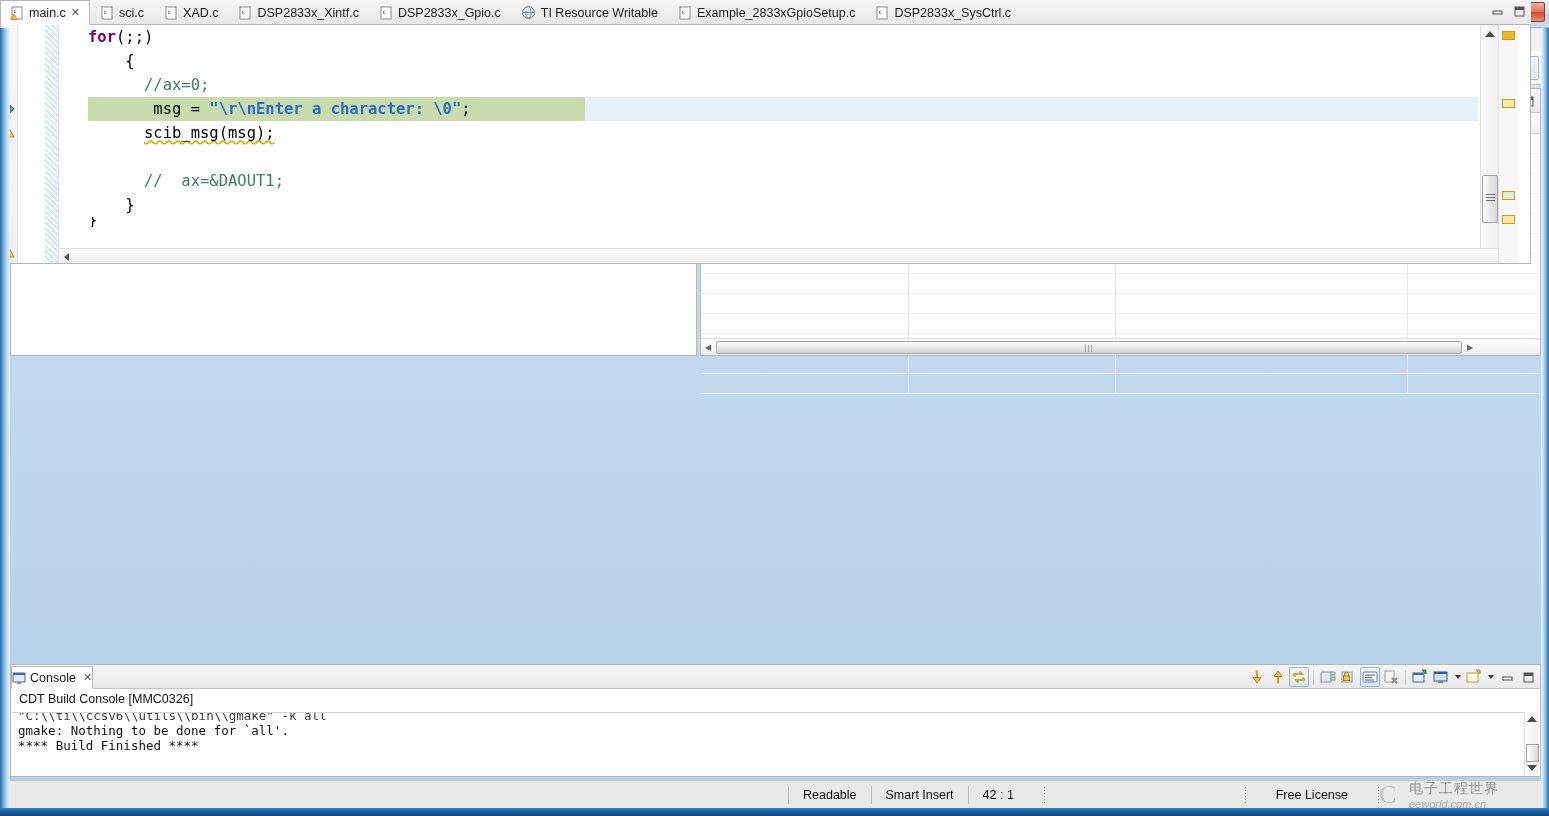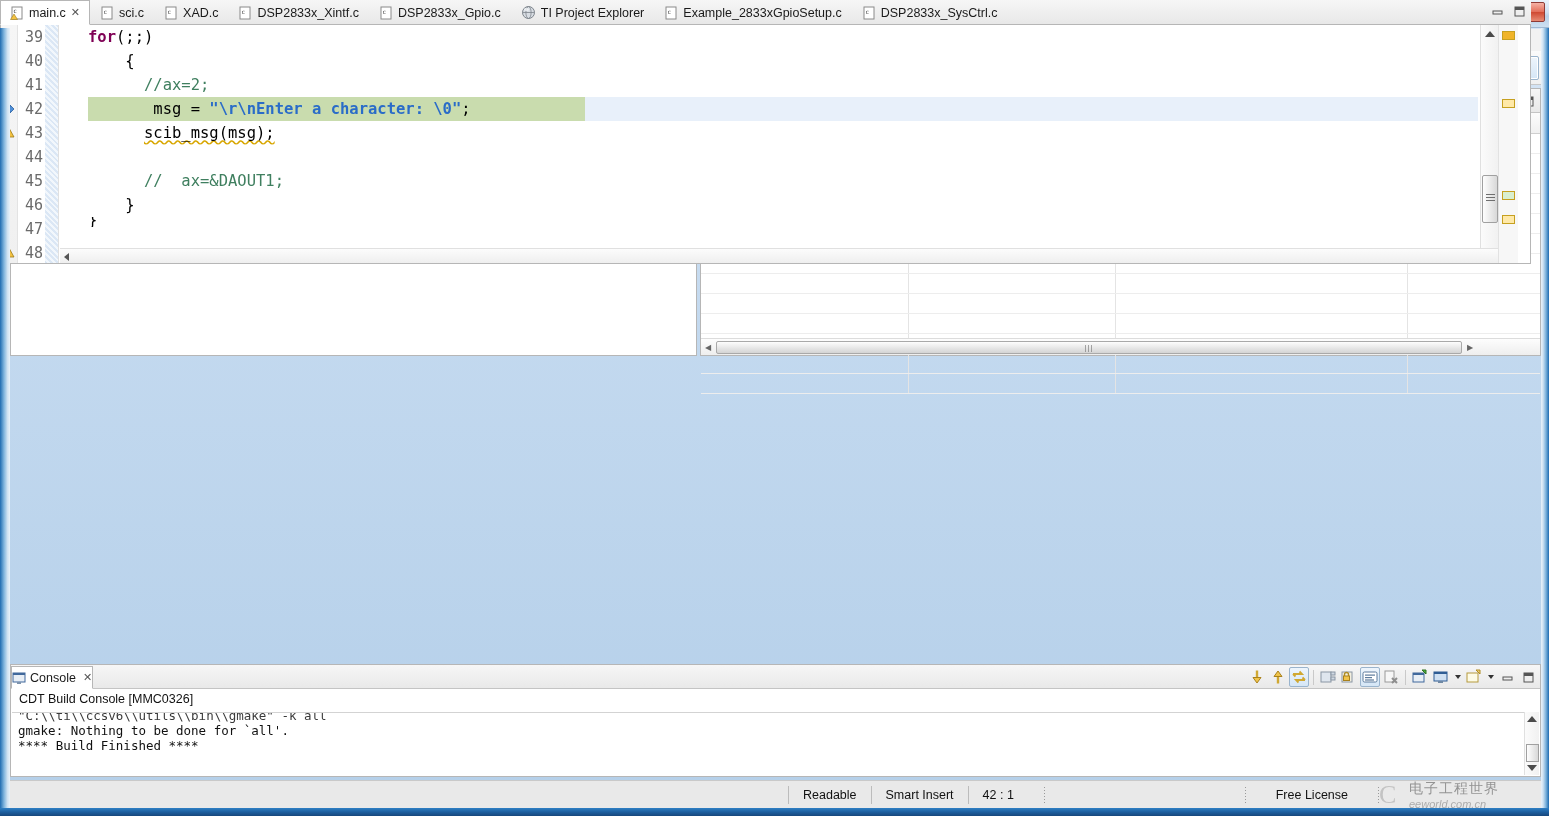--- a/index.html
+++ b/index.html
@@ -956,21 +956,21 @@
       </div>
       <div class="etab">
         <span>
           <svg width="15" height="15" viewBox="0 0 15 15">
             <circle cx="7.5" cy="7.5" r="6" fill="#d8dde3" stroke="#7d848c"></circle>
             <ellipse cx="7.5" cy="7.5" rx="2.6" ry="6" fill="none" stroke="#7d848c" stroke-width="0.8"></ellipse>
             <path d="M1.5 7.5 h12" stroke="#7d848c" stroke-width="0.8"></path>
             <ellipse cx="5.5" cy="4.5" rx="2.6" ry="1.6" fill="#f2f5f8" opacity="0.8"></ellipse>
           </svg>
         </span>
-        <span>TI Project Explorer</span>
+        <span>TI Resource Writable</span>
       </div>
       <div class="etab">
         <span>
           <svg width="14" height="14" viewBox="0 0 14 14">
               <rect x="2" y="1" width="10" height="12" fill="#fff" stroke="#8a8a8a"></rect>
               <text x="3.4" y="7.5" font-size="6" fill="#444" font-family="monospace">c</text>
             </svg>
         </span>
         <span>Example_2833xGpioSetup.c</span>
       </div>
@@ -1016,39 +1016,27 @@
         <div style="height:96px"></div>
         <div style="height:24px;display:flex;align-items:center;justify-content:center;">
           <svg width="12" height="12" viewBox="0 0 12 12">
               <path d="M6 1 l5 9 h-10 z" fill="#f3c242" stroke="#9c7a18" stroke-width="0.8"></path>
               <rect x="5.4" y="4" width="1.3" height="3.4" fill="#5a4506"></rect>
               <rect x="5.4" y="8.2" width="1.3" height="1.3" fill="#5a4506"></rect>
             </svg>
         </div>
       </div>
 
-      <div class="ed-nums">
-        <div class="ln">39</div>
-        <div class="ln">40</div>
-        <div class="ln">41</div>
-        <div class="ln">42</div>
-        <div class="ln">43</div>
-        <div class="ln">44</div>
-        <div class="ln">45</div>
-        <div class="ln">46</div>
-        <div class="ln">47</div>
-        <div class="ln">48</div>
-      </div>
 
       <div class="ed-fold"></div>
 
       <div class="ed-code">
         <div class="cl"><span class="k">for</span><span>(;;)</span></div>
         <div class="cl"><span>    {</span></div>
-        <div class="cl"><span>      </span><span class="cm">//ax=2;</span></div>
+        <div class="cl"><span>      </span><span class="cm">//ax=0;</span></div>
         <div class="cl current"><span>       msg = </span><span class="s">"\r\nEnter a character: \0"</span><span>;</span></div>
         <div class="cl"><span>      </span><span class="warn">scib_msg(msg);</span></div>
         <div class="cl"><span></span></div>
         <div class="cl"><span>      </span><span class="cm">//  ax=&amp;DAOUT1;</span></div>
         <div class="cl"><span>    }</span></div>
         <div class="cl" style="height:10px;line-height:6px;overflow:hidden;"><span>}</span></div>
       </div>
 
       <div class="ed-vsb">
         <i class="a up"></i>

